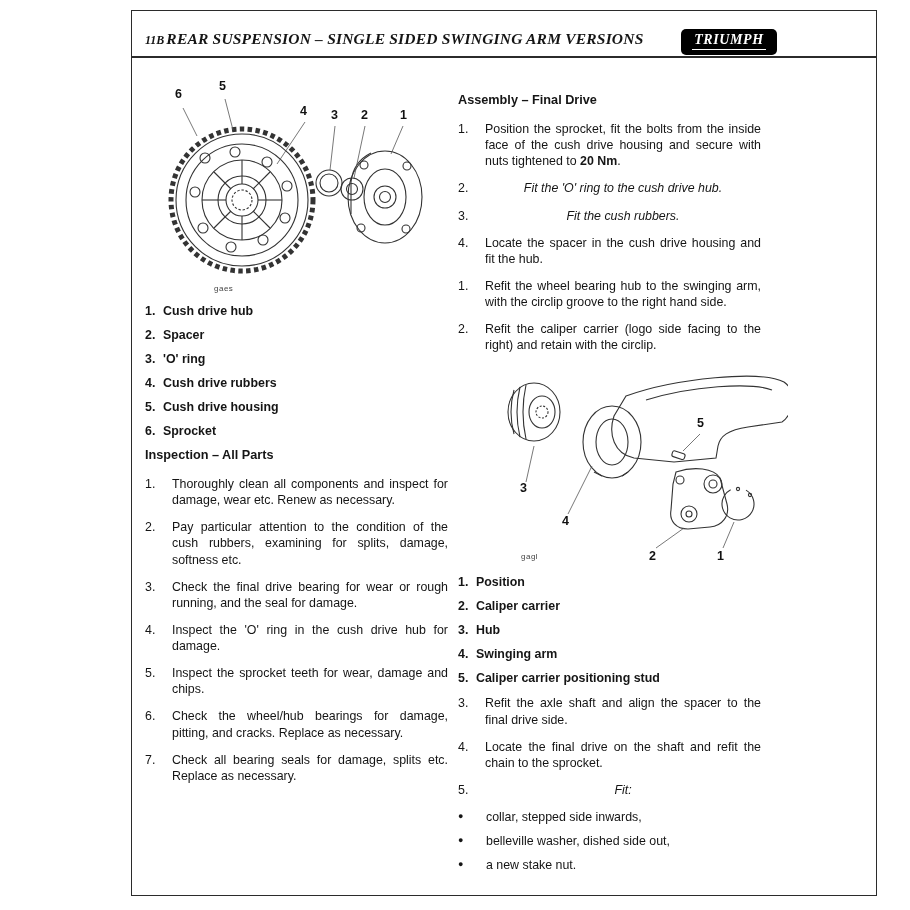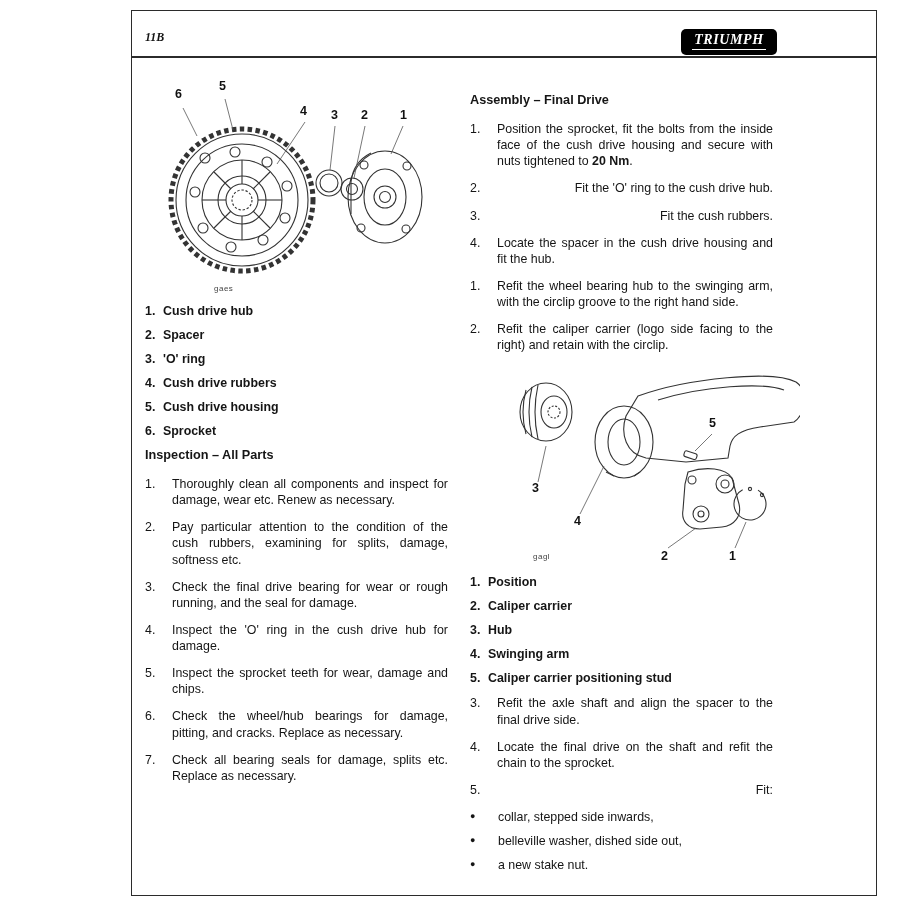--- a/index.html
+++ b/index.html
@@ -27,57 +27,58 @@
   }
   .logo-text {
     color:#fff; font-family:"Liberation Serif", serif; font-style:italic; font-weight:bold;
     font-size:14px; letter-spacing:0.6px; border-bottom:1.5px solid #fff; padding:0 2px 1px 2px;
     transform:translateY(-1px);
   }
   .header-rule { position:absolute; left:132px; top:56px; width:744px; height:2px; background:#2b2b2b; }
 
   
   .col-left  { position:absolute; left:145px; top:82px;  width:303px; }
-  .col-right { position:absolute; left:470px; top:93px;  width:303px; }
+  .col-right { position:absolute; left:458px; top:93px;  width:303px; }
 
   .fig-wrap { position:relative; width:300px; }
   .fig1 { height:220px; margin-bottom:2px; }
   .fig2 { height:205px; margin-bottom:6px; margin-left:18px; width:312px; }
   .fig-wrap svg { position:absolute; left:0; top:0; }
   .callout {
     position:absolute; font-weight:bold; font-size:12.5px; line-height:1; color:#111;
   }
   .fig-caption {
     position:absolute; font-size:8px; color:#444; letter-spacing:0.5px;padding-left:27px;
   }
 
   .legend-row { display:flex; font-weight:bold; font-size:12.4px; margin-bottom:10px; }
   .legend-row .num { width:18px; flex:none; }
 
   .sub-heading { font-weight:bold; font-size:12.7px; margin:6px 0 14px 0; }
 
   .li { display:flex; font-size:12.4px; line-height:1.3; margin-bottom:11px; }
   .li .num { width:27px; flex:none; }
   .li .txt { flex:1; text-align:justify; }
-  .li .txt.single { text-align:right; }
+  .li .txt.single { text-align:center;font-style:italic; }
 
   .bullet-row { display:flex; font-size:12.4px; line-height:1.3; margin-bottom:8px; }
   .bullet-row .marker { width:28px; flex:none; font-size:9px; padding-top:2px; }
 
   .art { stroke:#333; fill:none; stroke-width:1.1; }
   .art-thin { stroke:#555; fill:none; stroke-width:0.8; }
 </style>
 </head>
 <body>
 
 <div class="page">
   <div class="page-frame"></div>
 
   <div class="header">
     <span class="section-num">11B</span>
+    <span class="doc-title">REAR SUSPENSION – SINGLE SIDED SWINGING ARM VERSIONS</span>
   </div>
   <div class="logo">
     <span class="logo-text">TRIUMPH</span>
   </div>
   <div class="header-rule"></div>
 
   <div class="col-left">
 
     <div class="fig-wrap fig1">
       <svg width="300" height="220" viewBox="0 0 300 220">

